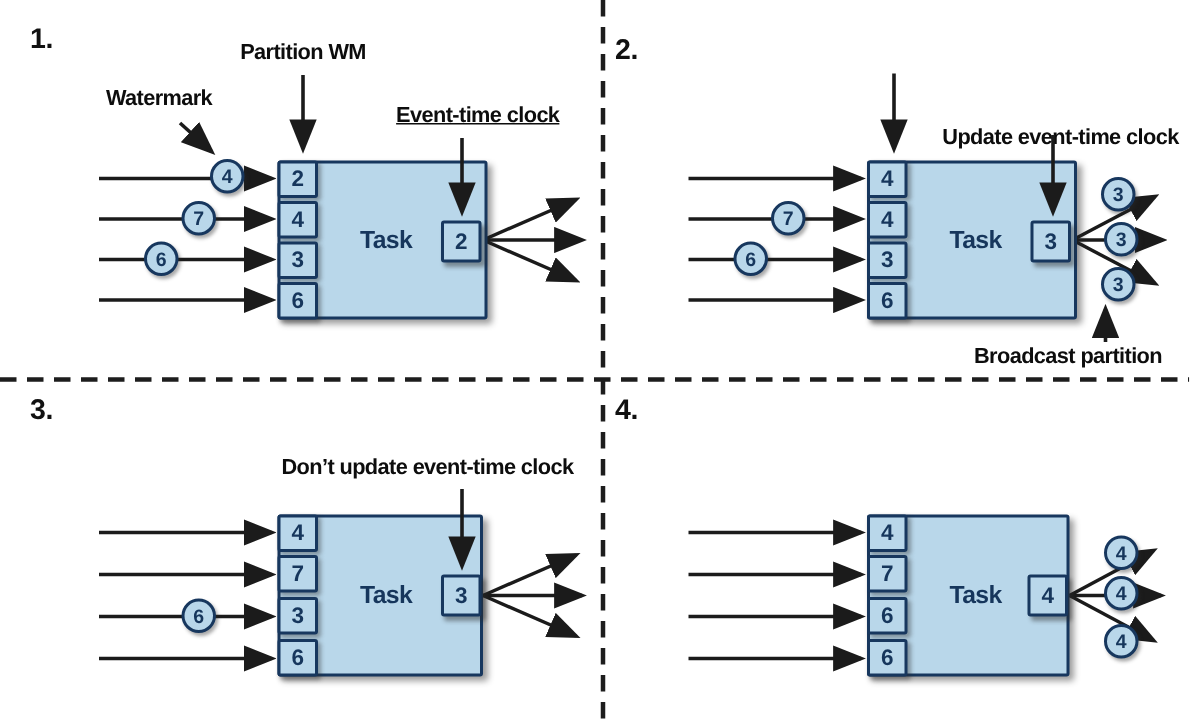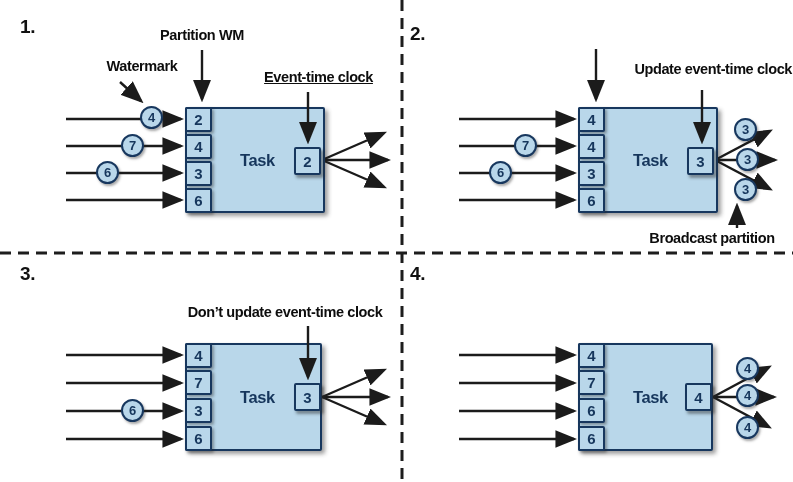--- a/index.html
+++ b/index.html
@@ -93,36 +93,36 @@
       <line x1="459" y1="439" x2="574" y2="439" marker-end="url(#ah)"></line>
     </g>
     <g stroke="#1b1b1b" stroke-width="2.3">
       <line x1="713" y1="397" x2="769" y2="367" marker-end="url(#ah)"></line>
       <line x1="713" y1="397" x2="774" y2="397" marker-end="url(#ah)"></line>
       <line x1="713" y1="397" x2="769" y2="427" marker-end="url(#ah)"></line>
     </g>
   </svg>
 
   <div class="num" style="left:20px;top:16px;">1.</div>
-  <div class="lab" style="left:64px;top:58px;width:84px;margin-left:36px;">Watermark</div>
+  <div class="lab" style="left:64px;top:58px;width:84px;">Watermark</div>
   <div class="lab" style="left:146px;top:27px;width:112px;">Partition WM</div>
   <div class="lab" style="left:261px;top:69px;width:115px;text-decoration:underline;">Event-time clock</div>
   <div class="task" style="left:185px;top:107px;width:140px;height:106px;"></div>
   <div class="cell" style="left:185px;top:107px;">2</div>
   <div class="cell" style="left:185px;top:134px;">4</div>
   <div class="cell" style="left:185px;top:161px;">3</div>
   <div class="cell" style="left:185px;top:188px;">6</div>
   <div class="tasklab" style="left:240px;top:151px;">Task</div>
   <div class="clock" style="left:294px;top:147px;">2</div>
   <div class="wm-circle" style="left:140px;top:106px;">4</div>
   <div class="wm-circle" style="left:121px;top:134px;">7</div>
   <div class="wm-circle" style="left:96px;top:161px;">6</div>
 
   <div class="num" style="left:410px;top:23px;">2.</div>
-  <div class="lab" style="left:622px;top:61px;width:170px;text-align:right;">Update event-time clock</div>
+  <div class="lab" style="left:622px;top:84px;width:170px;">Update event-time clock</div>
   <div class="lab" style="left:641px;top:230px;width:142px;">Broadcast partition</div>
   <div class="task" style="left:578px;top:107px;width:140px;height:106px;"></div>
   <div class="cell" style="left:578px;top:107px;">4</div>
   <div class="cell" style="left:578px;top:134px;">4</div>
   <div class="cell" style="left:578px;top:161px;">3</div>
   <div class="cell" style="left:578px;top:188px;">6</div>
   <div class="tasklab" style="left:633px;top:151px;">Task</div>
   <div class="clock" style="left:687px;top:147px;">3</div>
   <div class="wm-circle" style="left:514px;top:134px;">7</div>
   <div class="wm-circle" style="left:489px;top:161px;">6</div>

